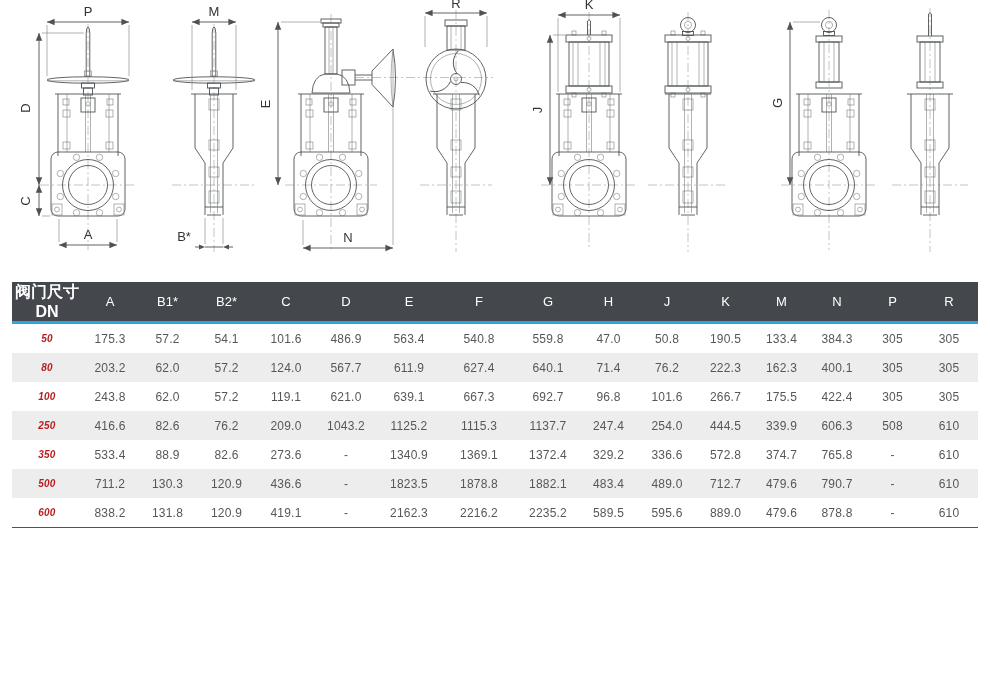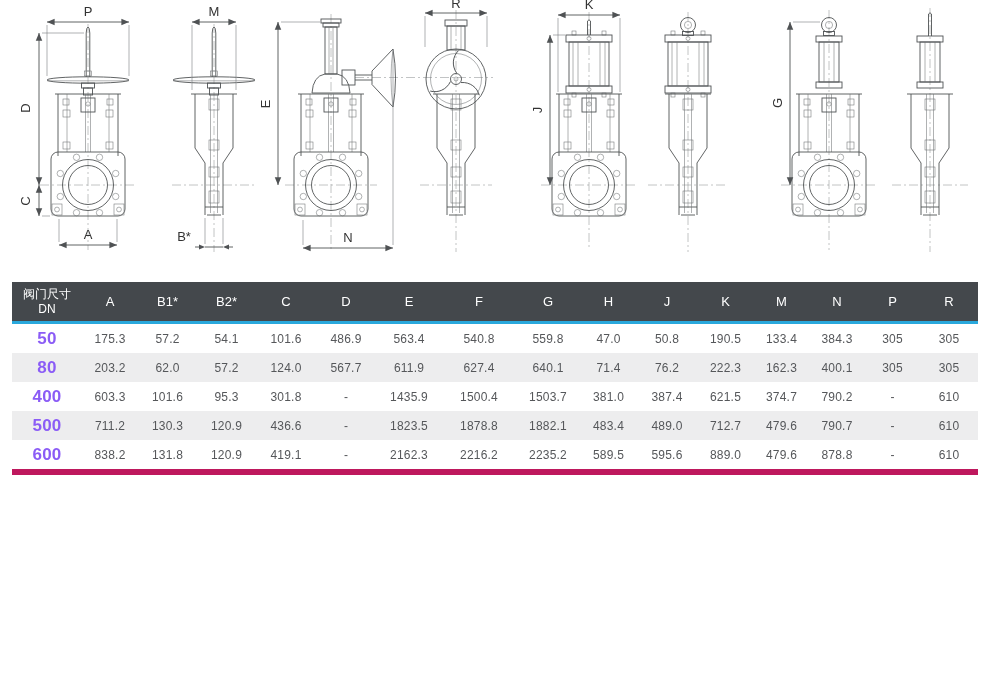--- a/index.html
+++ b/index.html
@@ -10,25 +10,25 @@
   .ln{stroke:#4f5254;stroke-width:.9;fill:none}
   .tn{stroke:#6e7173;stroke-width:.55;fill:none}
   .cl{stroke:#8f9294;stroke-width:.55;fill:none;stroke-dasharray:9 3 2 3}
   .dim{stroke:#4f5254;stroke-width:.9;fill:none;marker-start:url(#arw);marker-end:url(#arw)}
   .ext{stroke:#7a7d7f;stroke-width:.6;fill:none}
   .dlab{font-size:13px;fill:#333333;}
   .arr{fill:#4f5254;}
   table{border-collapse:collapse;table-layout:fixed;width:966px;margin-left:12px;margin-top:6px;}
   thead th{background:#44484c;color:#ffffff;font-weight:normal;font-size:13px;height:39px;
            border-bottom:3px solid #29a8dc;vertical-align:middle;text-align:center;padding:0;}
-  th.dnh{font-size:12px;line-height:1.2;font-weight:normal;}
+  th.dnh{font-size:16px;line-height:1.2;font-weight:bold;}
   tbody td{height:29px;text-align:center;font-size:12px;color:#55575a;padding:0;letter-spacing:.2px;}
   tbody tr:nth-child(even){background:#ededee;}
-  tbody tr:last-child td{border-bottom:6px solid #be185d;}
-  tbody td.dn{font-weight:bold;color:#8b5cf6;font-size:17px;}
+  tbody tr:last-child td{border-bottom:1px solid #be185d;}
+  tbody td.dn{font-weight:bold;color:#b91c1c;font-size:10px;font-style:italic;}
 </style>
 </head>
 <body>
 
 <div class="page">
 
 <svg class="drawings" width="990" height="276" viewBox="0 0 990 276">
   <defs>
     <marker id="arw" viewBox="0 0 10 10" markerWidth="10" markerHeight="10" refX="8.5" refY="5" orient="auto-start-reverse">
       <path d="M0,1.4 L8.5,5 L0,8.6 Z" fill="#4f5254"></path>
@@ -313,34 +313,70 @@
           <td>640.1</td>
           <td>71.4</td>
           <td>76.2</td>
           <td>222.3</td>
           <td>162.3</td>
           <td>400.1</td>
           <td>305</td>
           <td>305</td>
         </tr>
         <tr>
-          <td class="dn">400</td>
-          <td>603.3</td>
+          <td class="dn">100</td>
+          <td>243.8</td>
+          <td>62.0</td>
+          <td>57.2</td>
+          <td>119.1</td>
+          <td>621.0</td>
+          <td>639.1</td>
+          <td>667.3</td>
+          <td>692.7</td>
+          <td>96.8</td>
           <td>101.6</td>
-          <td>95.3</td>
-          <td>301.8</td>
-          <td>-</td>
-          <td>1435.9</td>
-          <td>1500.4</td>
-          <td>1503.7</td>
-          <td>381.0</td>
-          <td>387.4</td>
-          <td>621.5</td>
+          <td>266.7</td>
+          <td>175.5</td>
+          <td>422.4</td>
+          <td>305</td>
+          <td>305</td>
+        </tr>
+        <tr>
+          <td class="dn">250</td>
+          <td>416.6</td>
+          <td>82.6</td>
+          <td>76.2</td>
+          <td>209.0</td>
+          <td>1043.2</td>
+          <td>1125.2</td>
+          <td>1115.3</td>
+          <td>1137.7</td>
+          <td>247.4</td>
+          <td>254.0</td>
+          <td>444.5</td>
+          <td>339.9</td>
+          <td>606.3</td>
+          <td>508</td>
+          <td>610</td>
+        </tr>
+        <tr>
+          <td class="dn">350</td>
+          <td>533.4</td>
+          <td>88.9</td>
+          <td>82.6</td>
+          <td>273.6</td>
+          <td>-</td>
+          <td>1340.9</td>
+          <td>1369.1</td>
+          <td>1372.4</td>
+          <td>329.2</td>
+          <td>336.6</td>
+          <td>572.8</td>
           <td>374.7</td>
-          <td>790.2</td>
+          <td>765.8</td>
           <td>-</td>
           <td>610</td>
         </tr>
         <tr>
           <td class="dn">500</td>
           <td>711.2</td>
           <td>130.3</td>
           <td>120.9</td>
           <td>436.6</td>
           <td>-</td>

